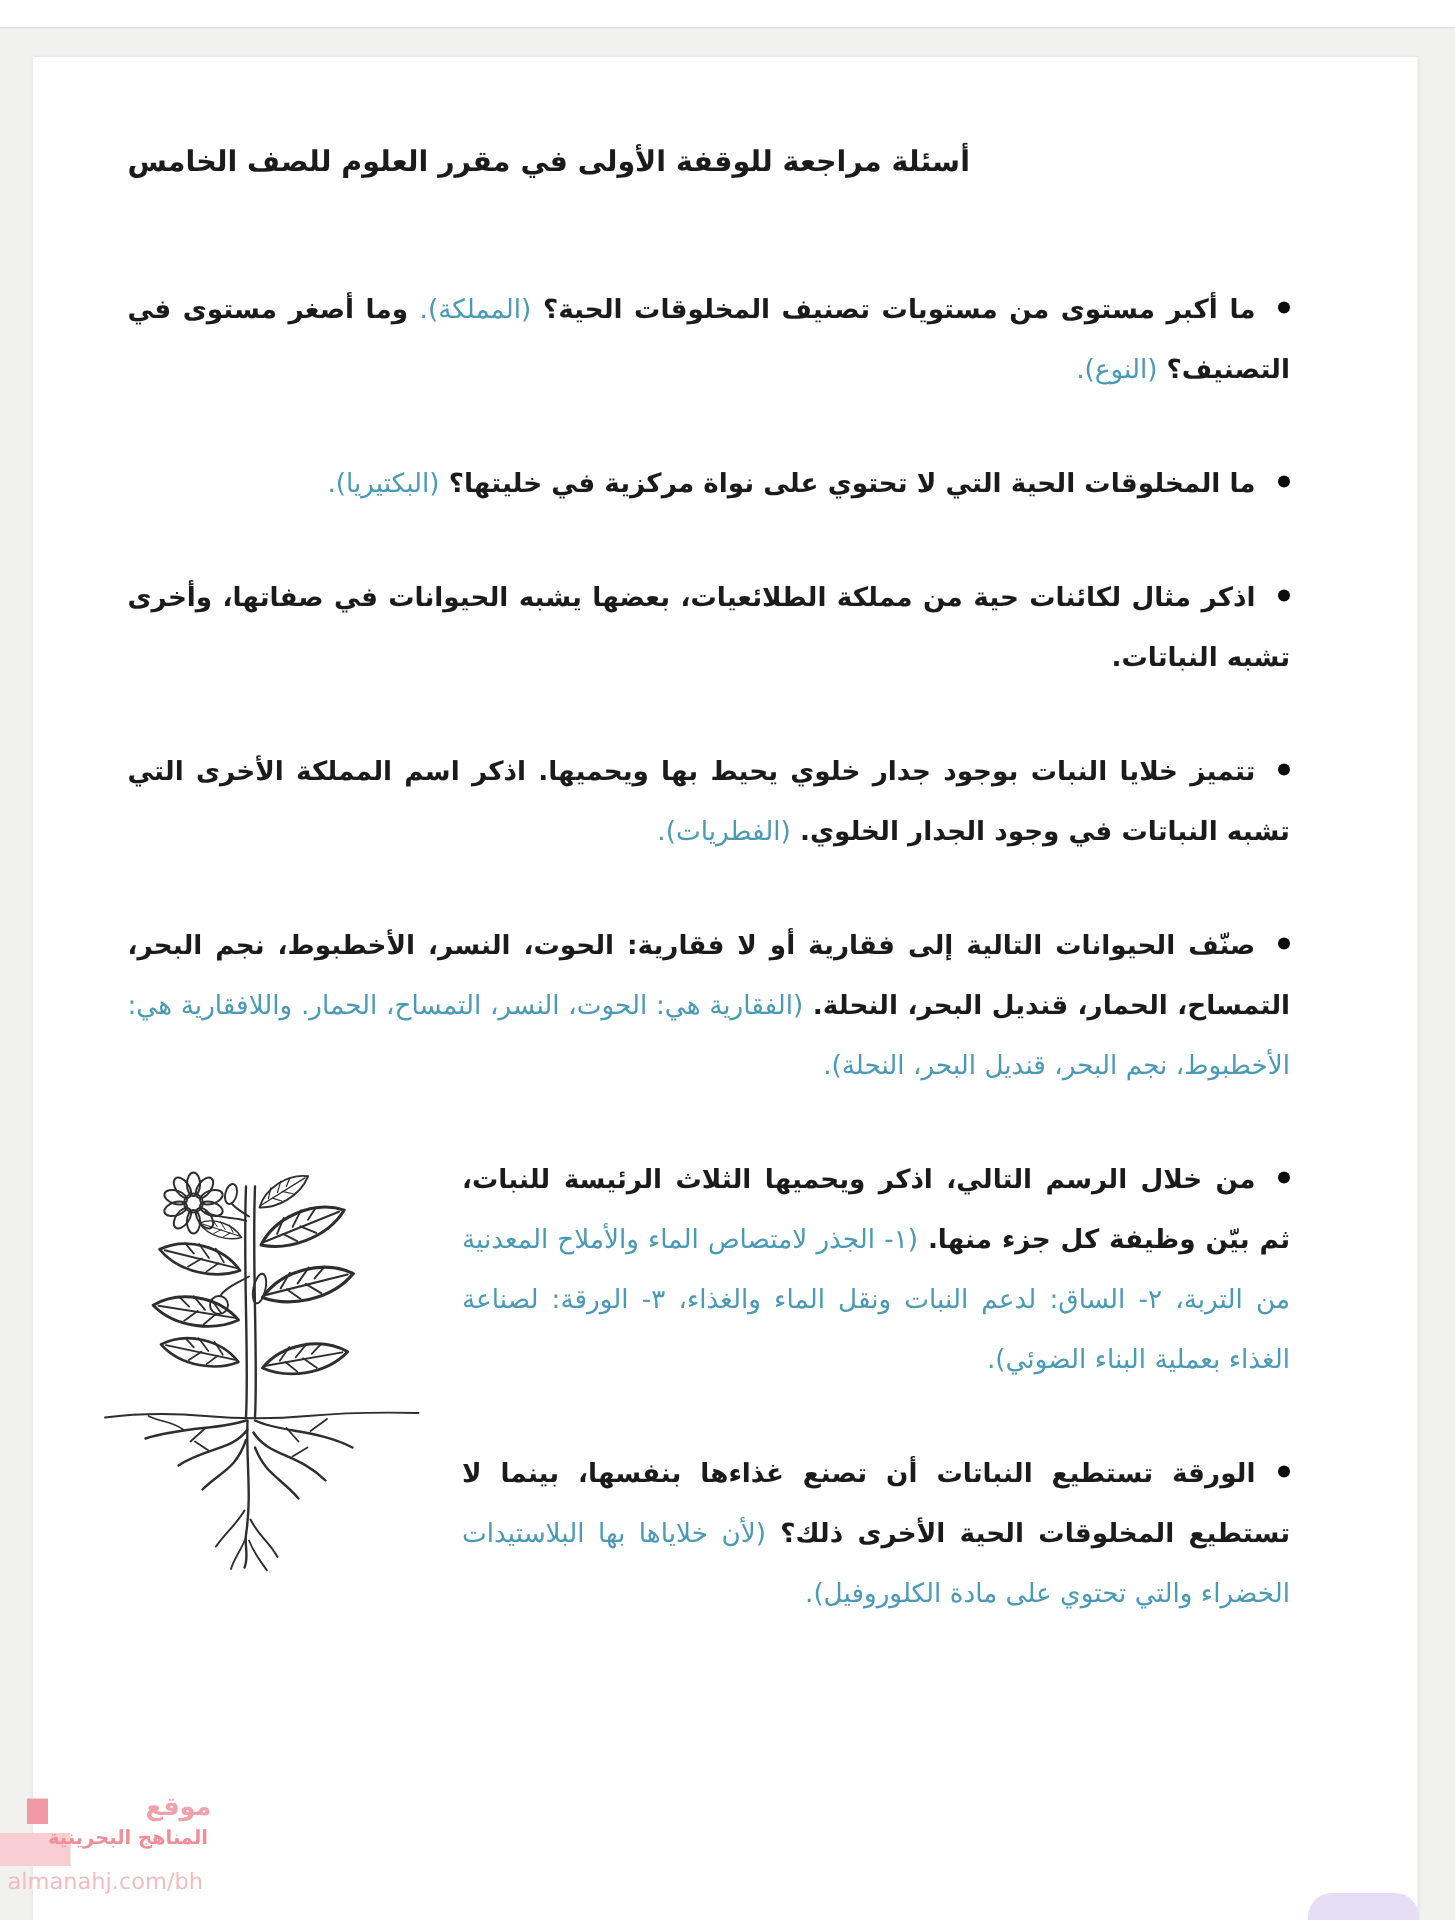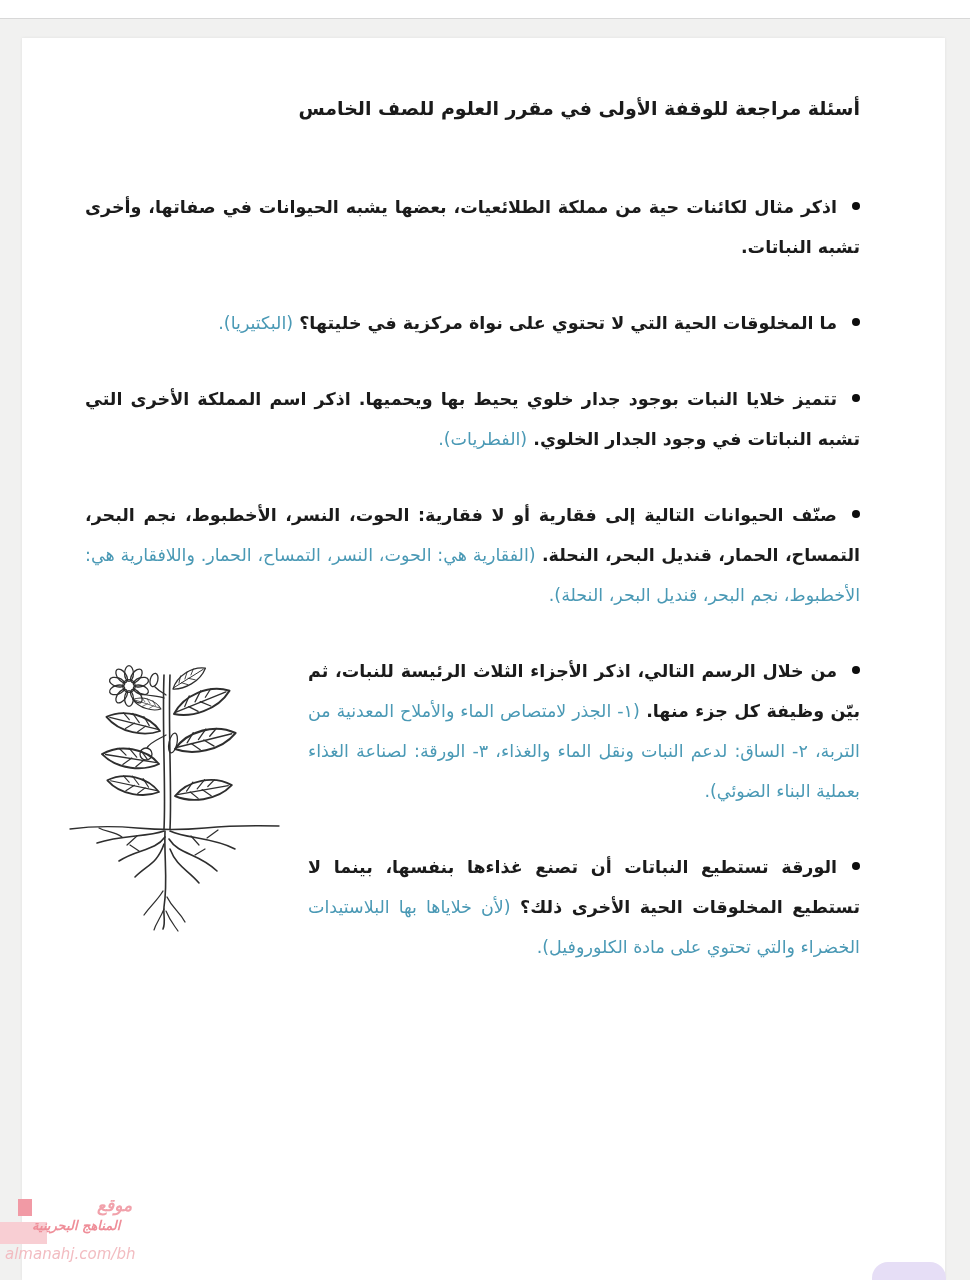--- a/index.html
+++ b/index.html
@@ -32,21 +32,21 @@
     box-shadow: 0 0 3px rgba(0,0,0,0.07);
     overflow: hidden;
   }
   .doc-content { padding: 57px 85px 0 63px; }
   .page-title {
     margin: 0 0 66px 0;
     font-size: 19px;
     line-height: 26px;
     font-weight: bold;
     color: var(--body-color);
-    text-align: right;
+    text-align: left;
   }
   .q-section::after { content: ""; display: block; clear: both; }
   .q {
     margin: 0 0 36px 0;
     font-size: 17.5px;
     line-height: 40px;
     font-weight: bold;
     color: var(--body-color);
     text-align: justify;
   }
@@ -61,21 +61,21 @@
   .seg-teal { color: var(--answer-color); font-weight: normal; }
   .seg-black { color: var(--body-color); }
   .plant-figure {
     float: left;
     width: 215px;
     height: 275px;
     margin: 8px 26px 4px -18px;
   }
   .watermark {
     position: absolute; left: 0; top: 1192px; width: 180px; height: 80px;
-    z-index: 6; pointer-events: none; font-style: italic;
+    z-index: 6; pointer-events: none;
   }
   .wm-sq-dark {
     position: absolute; left: 18px; top: 7px; width: 14px; height: 17px;
     background: #f19aa5;
   }
   .wm-sq-light {
     position: absolute; left: 0; top: 30px; width: 47px; height: 22px;
     background: #f8ced3;
   }
   .wm-word-top {
@@ -103,22 +103,23 @@
 <div class="viewport">
   <div class="top-divider"></div>
   <div class="gray-backdrop"></div>
 
   <div class="doc-page">
     <div class="doc-content">
 
       <h1 class="page-title">أسئلة مراجعة للوقفة الأولى في مقرر العلوم للصف الخامس</h1>
 
       <section class="q-section">
+          <p class="q"><span class="dot"></span><span class="seg seg-black">ما أكبر مستوى من مستويات تصنيف المخلوقات الحية؟ </span><span class="seg seg-teal">(المملكة).</span><span class="seg seg-black"> وما أصغر مستوى في التصنيف؟ </span><span class="seg seg-teal">(النوع).</span></p>
+          <p class="q"><span class="dot"></span><span class="seg seg-black">ما المخلوقات الحية التي لا تحتوي على نواة مركزية في خليتها؟ </span><span class="seg seg-teal">(البكتيريا).</span></p>
           <p class="q"><span class="dot"></span><span class="seg seg-black">اذكر مثال لكائنات حية من مملكة الطلائعيات، بعضها يشبه الحيوانات في صفاتها، وأخرى تشبه النباتات.</span></p>
-          <p class="q"><span class="dot"></span><span class="seg seg-black">ما المخلوقات الحية التي لا تحتوي على نواة مركزية في خليتها؟ </span><span class="seg seg-teal">(البكتيريا).</span></p>
           <p class="q"><span class="dot"></span><span class="seg seg-black">تتميز خلايا النبات بوجود جدار خلوي يحيط بها ويحميها. اذكر اسم المملكة الأخرى التي تشبه النباتات في وجود الجدار الخلوي. </span><span class="seg seg-teal">(الفطريات).</span></p>
           <p class="q"><span class="dot"></span><span class="seg seg-black">صنّف الحيوانات التالية إلى فقارية أو لا فقارية: الحوت، النسر، الأخطبوط، نجم البحر، التمساح، الحمار، قنديل البحر، النحلة. </span><span class="seg seg-teal">(الفقارية هي: الحوت، النسر، التمساح، الحمار. واللافقارية هي: الأخطبوط، نجم البحر، قنديل البحر، النحلة).</span></p>
         </section>
 
       <section class="q-section">
         <svg class="plant-figure" viewBox="0 0 215 275" role="img" aria-label="plant diagram">
           <g fill="none" stroke="#2e2e2e" stroke-width="1.6" stroke-linecap="round" stroke-linejoin="round">
 
             <path d="M3,170 Q35,166 70,169 T138,169 T212,167" stroke-width="1.3"></path>
 
@@ -202,21 +203,21 @@
             <path d="M97,185 C90,205 80,206 68,218"></path>
             <path d="M103,190 C110,208 120,210 132,224"></path>
 
             <path d="M98,172 C97,200 101,222 97,248 C96,256 99,263 96,270"></path>
             <path d="M96,232 C90,242 84,246 77,256" stroke-width="1.3"></path>
             <path d="M100,238 C106,250 112,252 118,263" stroke-width="1.3"></path>
             <path d="M97,250 C93,260 89,264 87,271" stroke-width="1.2"></path>
             <path d="M99,252 C103,262 107,266 111,272" stroke-width="1.2"></path>
           </g>
         </svg>
-      <p class="q"><span class="dot"></span><span class="seg seg-black">من خلال الرسم التالي، اذكر الأجزاء الثلاث الرئيسة للنبات، ثم بيّن وظيفة كل جزء منها. </span><span class="seg seg-teal">(١- الجذر لامتصاص الماء والأملاح المعدنية من التربة، ٢- الساق: لدعم النبات ونقل الماء والغذاء، ٣- الورقة: لصناعة الغذاء بعملية البناء الضوئي).</span></p>
+      <p class="q"><span class="dot"></span><span class="seg seg-black">من خلال الرسم التالي، اذكر ويحميها الثلاث الرئيسة للنبات، ثم بيّن وظيفة كل جزء منها. </span><span class="seg seg-teal">(١- الجذر لامتصاص الماء والأملاح المعدنية من التربة، ٢- الساق: لدعم النبات ونقل الماء والغذاء، ٣- الورقة: لصناعة الغذاء بعملية البناء الضوئي).</span></p>
           <p class="q"><span class="dot"></span><span class="seg seg-black">الورقة تستطيع النباتات أن تصنع غذاءها بنفسها، بينما لا تستطيع المخلوقات الحية الأخرى ذلك؟ </span><span class="seg seg-teal">(لأن خلاياها بها البلاستيدات الخضراء والتي تحتوي على مادة الكلوروفيل).</span></p>
         </section>
 
     </div>
   </div>
 
   <div class="watermark">
     <div class="wm-sq-dark"></div>
     <div class="wm-sq-light"></div>
     <div class="wm-word-top">موقع</div>

